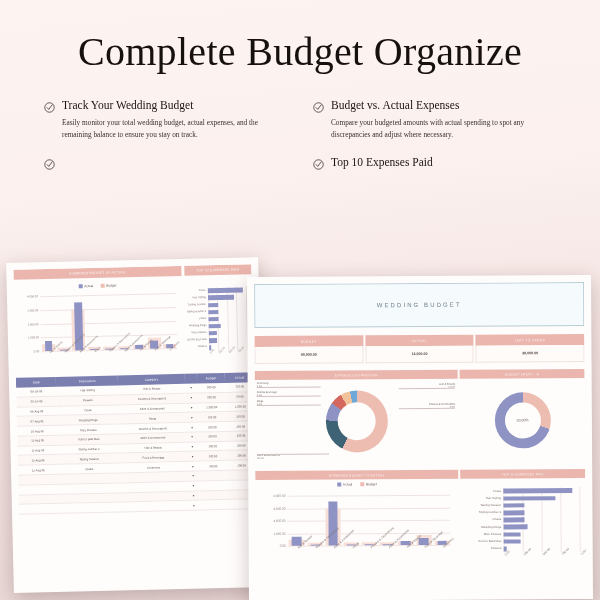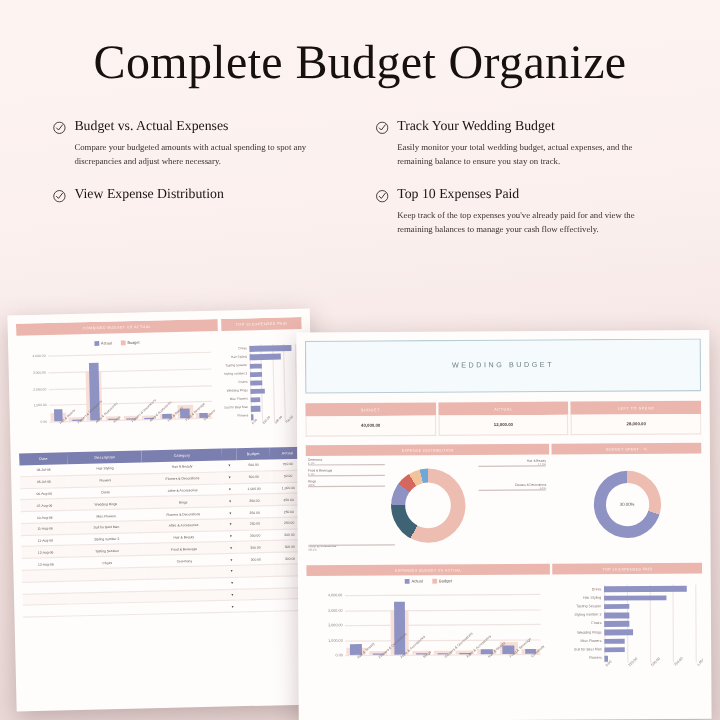--- a/index.html
+++ b/index.html
@@ -248,20 +248,33 @@
   .vb-xlabs-r .vb-xlab b { font-size: 3px; }
   .hbars-r .hb-name { font-size: 3px; }
   .hbars-r .hb-xlabs b { font-size: 3px; }
 </style>
 </head>
 <body>
 
 <h1 class="page-title">Complete Budget Organize</h1>
 
 <div class="features">
+
+  <div class="feature">
+    <span class="check-icon">
+      <svg width="11" height="11" viewBox="0 0 24 24">
+          <circle cx="12" cy="12" r="10.3" fill="none" stroke="#241b19" stroke-width="1.5"></circle>
+          <path d="M6.8 12.3 L10.4 16 L17.6 6.6" fill="none" stroke="#241b19" stroke-width="1.6" stroke-linecap="round" stroke-linejoin="round"></path>
+        </svg>
+    </span>
+    <div class="feature-body">
+      <div class="feature-title">Track Your Wedding Budget</div>
+      <div class="feature-desc">Easily monitor your total wedding budget, actual expenses, and the remaining balance to ensure you stay on track.</div>
+    </div>
+  </div>
 
   <div class="feature">
     <span class="check-icon">
       <svg width="11" height="11" viewBox="0 0 24 24">
           <circle cx="12" cy="12" r="10.3" fill="none" stroke="#241b19" stroke-width="1.5"></circle>
           <path d="M6.8 12.3 L10.4 16 L17.6 6.6" fill="none" stroke="#241b19" stroke-width="1.6" stroke-linecap="round" stroke-linejoin="round"></path>
         </svg>
     </span>
     <div class="feature-body">
       <div class="feature-title">Budget vs. Actual Expenses</div>
@@ -270,47 +283,32 @@
   </div>
 
   <div class="feature">
     <span class="check-icon">
       <svg width="11" height="11" viewBox="0 0 24 24">
           <circle cx="12" cy="12" r="10.3" fill="none" stroke="#241b19" stroke-width="1.5"></circle>
           <path d="M6.8 12.3 L10.4 16 L17.6 6.6" fill="none" stroke="#241b19" stroke-width="1.6" stroke-linecap="round" stroke-linejoin="round"></path>
         </svg>
     </span>
     <div class="feature-body">
-      <div class="feature-title">Track Your Wedding Budget</div>
-      <div class="feature-desc">Easily monitor your total wedding budget, actual expenses, and the remaining balance to ensure you stay on track.</div>
-    </div>
-  </div>
-
-  <div class="feature">
-    <span class="check-icon">
-      <svg width="11" height="11" viewBox="0 0 24 24">
-          <circle cx="12" cy="12" r="10.3" fill="none" stroke="#241b19" stroke-width="1.5"></circle>
-          <path d="M6.8 12.3 L10.4 16 L17.6 6.6" fill="none" stroke="#241b19" stroke-width="1.6" stroke-linecap="round" stroke-linejoin="round"></path>
-        </svg>
-    </span>
-    <div class="feature-body">
-      <div class="feature-title">View Expense Distribution</div>
     </div>
   </div>
 
   <div class="feature">
     <span class="check-icon">
       <svg width="11" height="11" viewBox="0 0 24 24">
           <circle cx="12" cy="12" r="10.3" fill="none" stroke="#241b19" stroke-width="1.5"></circle>
           <path d="M6.8 12.3 L10.4 16 L17.6 6.6" fill="none" stroke="#241b19" stroke-width="1.6" stroke-linecap="round" stroke-linejoin="round"></path>
         </svg>
     </span>
     <div class="feature-body">
       <div class="feature-title">Top 10 Expenses Paid</div>
-      <div class="feature-desc">Keep track of the top expenses you've already paid for and view the remaining balances to manage your cash flow effectively.</div>
     </div>
   </div>
 
 </div>
 
 <div class="sheets">
 
   <div class="sheet sheet-left">
     <div class="sheet-inner">
 

